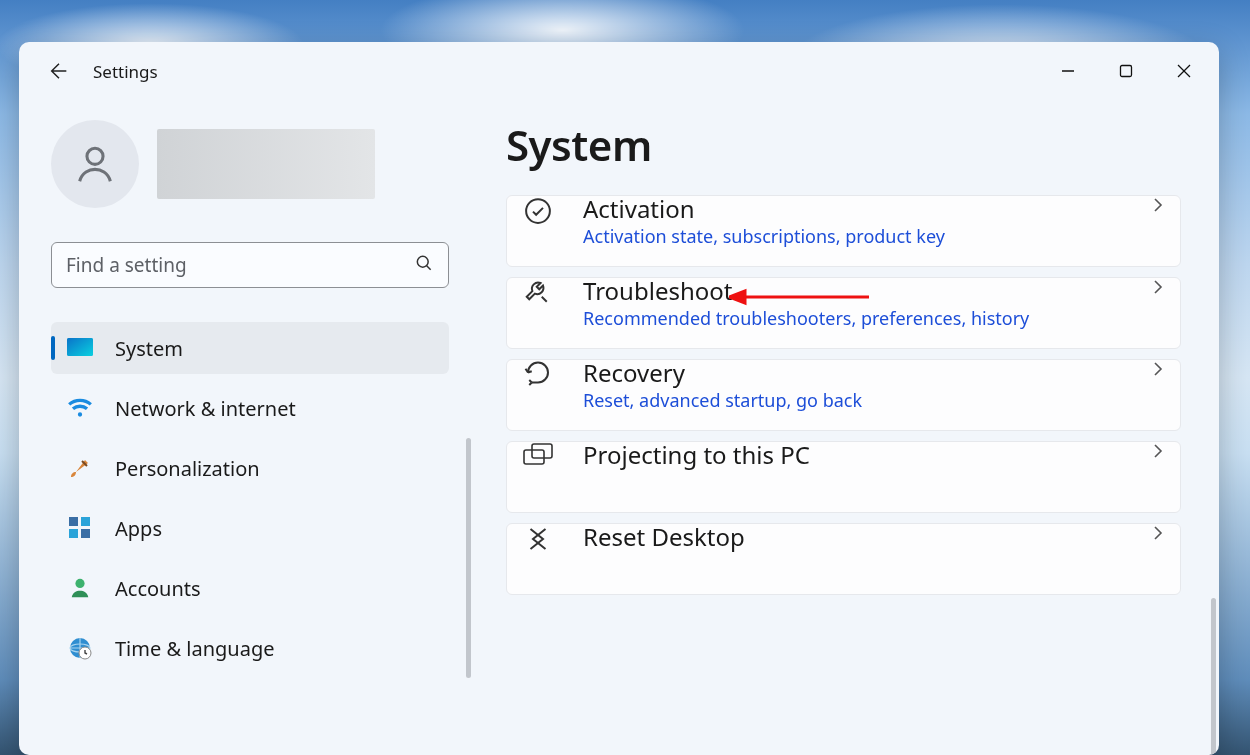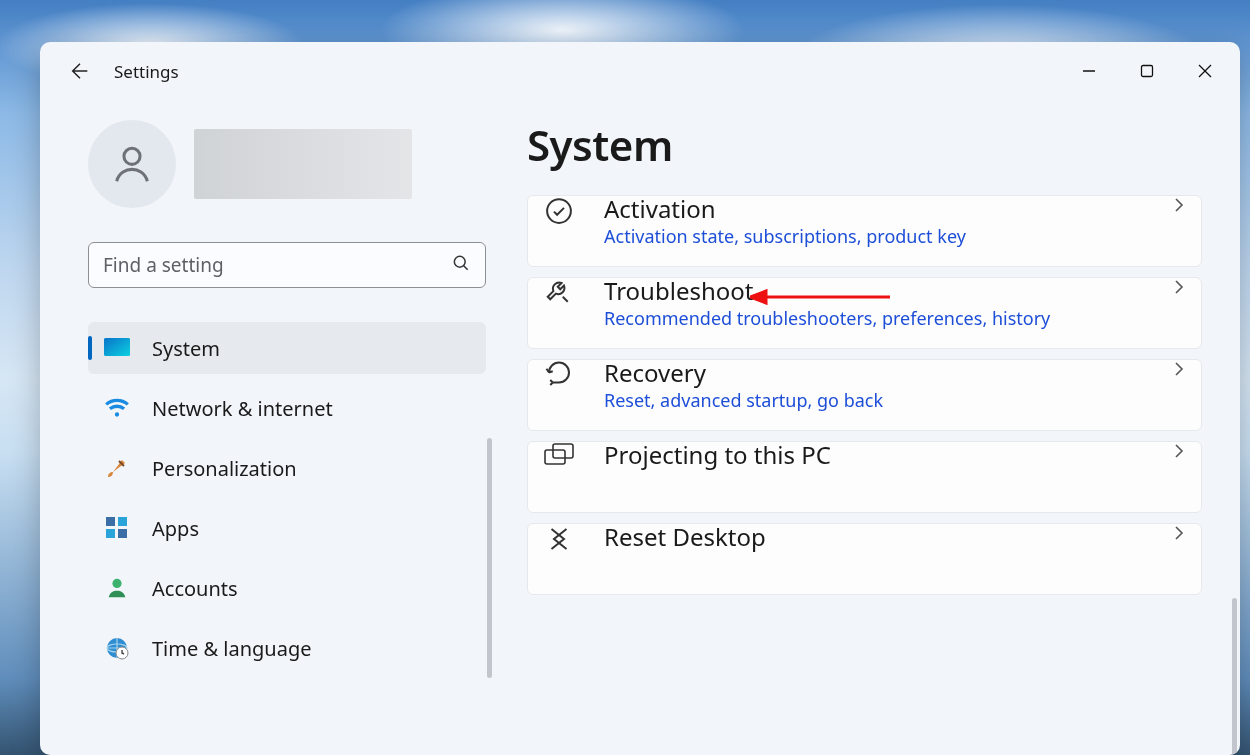--- a/index.html
+++ b/index.html
@@ -11,33 +11,33 @@
   
   body::before {
     content:""; position:absolute; inset:0;
     background:
       radial-gradient(ellipse 220px 60px at 12% 6%, rgba(255,255,255,.85), transparent 70%),
       radial-gradient(ellipse 260px 70px at 45% 4%, rgba(255,255,255,.9), transparent 70%),
       radial-gradient(ellipse 300px 80px at 80% 8%, rgba(255,255,255,.85), transparent 70%);
     pointer-events:none;
   }
   .window {
-    position: absolute; left: 40px; top: 42px; width: 1200px; height: 713px;
+    position: absolute; left: 19px; top: 42px; width: 1200px; height: 713px;
     background: #f2f6fb; border-radius: 10px; box-shadow: 0 10px 30px rgba(0,0,0,.25);
     overflow: hidden;
   }
   
   .titlebar { height: 58px; display:flex; align-items:center; padding: 0 6px 0 20px; }
   .back-btn { width:40px; height:40px; display:flex; align-items:center; justify-content:center; border-radius:6px; margin-right:14px; color:#222; }
   .title { font-size: 17px; color:#1a1a1a; }
   .win-controls { margin-left:auto; display:flex; }
   .win-btn { width:58px; height:40px; display:flex; align-items:center; justify-content:center; color:#111; }
   .content { display:flex; height: calc(100% - 58px); }
   
-  .sidebar { width: 475px; padding: 20px 20px 0 48px; position:relative; }
+  .sidebar { width: 475px; padding: 20px 20px 0 32px; position:relative; }
   .profile { display:flex; align-items:center; gap:18px; }
   .avatar { width:88px; height:88px; border-radius:50%; background:#e3e7ee; display:flex; align-items:center; justify-content:center; }
   .name-block { width:218px; height:70px; background:linear-gradient(90deg,#d0d3d6,#e3e5e7); border-radius:2px; }
   .search-box { margin-top:34px; width:398px; height:46px; border:1px solid #8c8f94; border-radius:6px; background:#fafcff; display:flex; align-items:center; padding:0 14px; }
   .search-box input { flex:1; border:none; outline:none; background:transparent; font-size:19px; color:#333; }
   .search-box input::placeholder { color:#5d6066; }
   .search-ic { color:#333; }
   .nav { margin-top:34px; width:398px; }
   .nav-item { height:52px; display:flex; align-items:center; gap:22px; padding:0 16px; border-radius:6px; font-size:20px; color:#1a1a1a; position:relative; margin-bottom:8px; }
   .nav-item.active { background:#e6eaef; }

